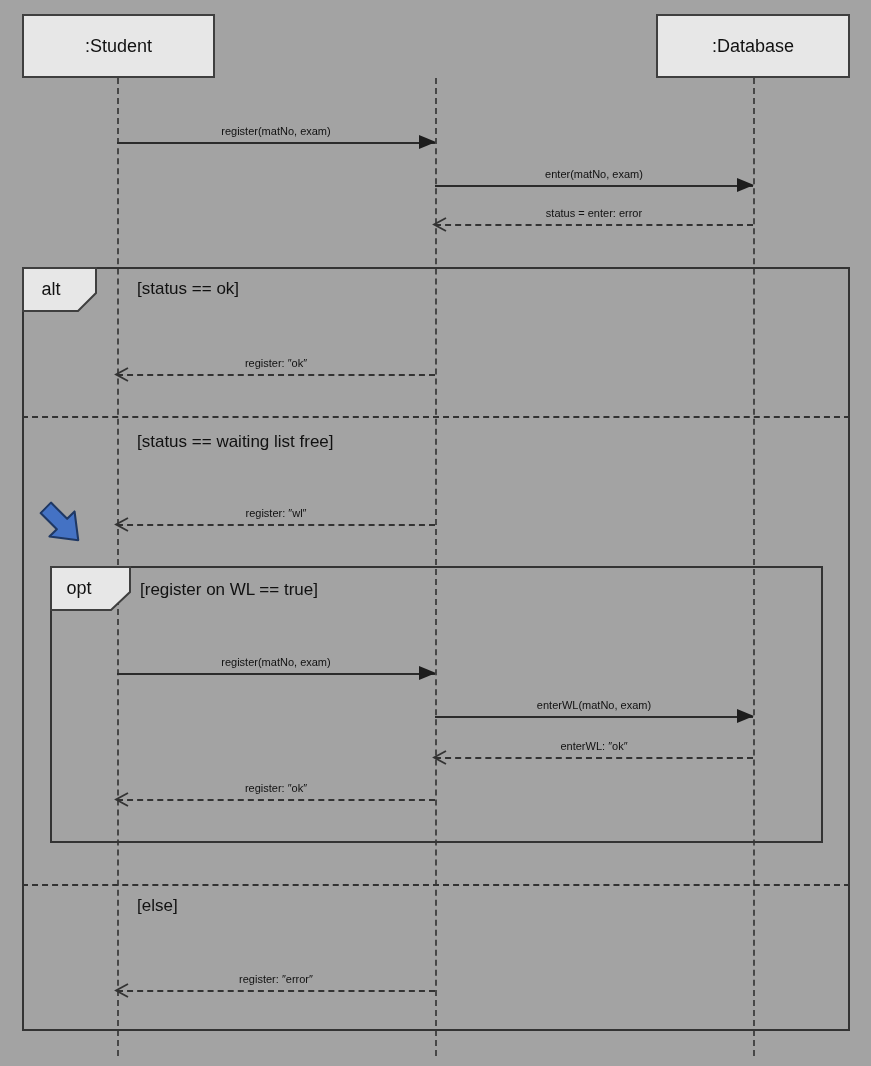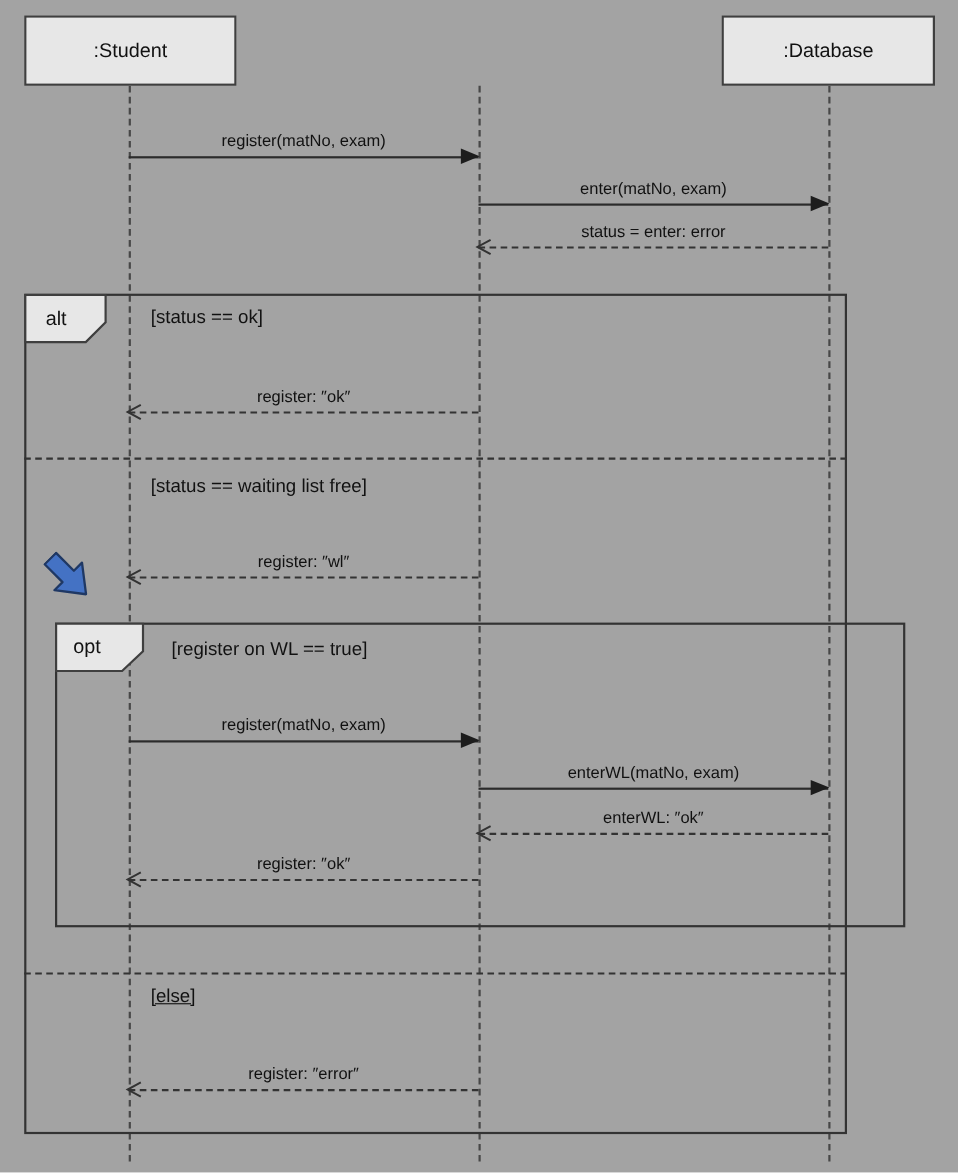--- a/index.html
+++ b/index.html
@@ -15,40 +15,40 @@
   #head-database{left:656px;width:194px;}
 
   
   .lifeline{position:absolute;top:78px;height:978px;width:0;border-left:2px dashed #474747;}
   #ll-student{left:117px;}
   #ll-system{left:435px;}
   #ll-database{left:753px;}
 
   
   .fragment{position:absolute;border:2px solid #333;box-sizing:border-box;background:transparent;}
-  #frag-alt{left:22px;top:267px;width:748px;height:764px;}
+  #frag-alt{left:22px;top:267px;width:828px;height:764px;}
   #frag-opt{left:50px;top:566px;width:773px;height:277px;padding-left:24px;}
   .pentagon{position:absolute;left:-2px;top:-2px;}
   .op-label{position:absolute;left:-2px;top:-2px;width:58px;height:44px;display:flex;
             align-items:center;justify-content:center;font-size:18px;}
   .divider{position:absolute;left:-2px;right:-2px;height:0;border-top:2px dashed #333;}
   #divider-1{top:147px;}
   #divider-2{top:615px;}
 
   
   .guard{position:absolute;font-size:17px;white-space:nowrap;}
   #guard-ok{left:137px;top:279px;}
   #guard-wl{left:137px;top:432px;}
-  #guard-optwl{left:140px;top:580px;margin-left:16px;}
-  #guard-else{left:137px;top:896px;text-decoration:underline;}
+  #guard-optwl{left:140px;top:580px;}
+  #guard-else{left:137px;top:896px;}
 
   
   .msg{position:absolute;}
   .msg-label{height:34px;display:flex;align-items:flex-end;justify-content:center;
-             font-size:15px;padding-bottom:5px;box-sizing:border-box;white-space:nowrap;}
+             font-size:11px;padding-bottom:5px;box-sizing:border-box;white-space:nowrap;}
   .msg-line{height:0;}
   .sync .msg-line{border-top:2px solid #2b2b2b;}
   .return .msg-line{border-top:2px dashed #333;}
   .head-solid{position:absolute;right:-1px;top:27px;width:0;height:0;
               border-top:7px solid transparent;border-bottom:7px solid transparent;
               border-left:17px solid #1d1d1d;}
   .head-open{position:absolute;left:-3px;top:26px;}
 
   #m1{left:117px;top:108px;width:318px;}
   #m2{left:435px;top:151px;width:318px;}

